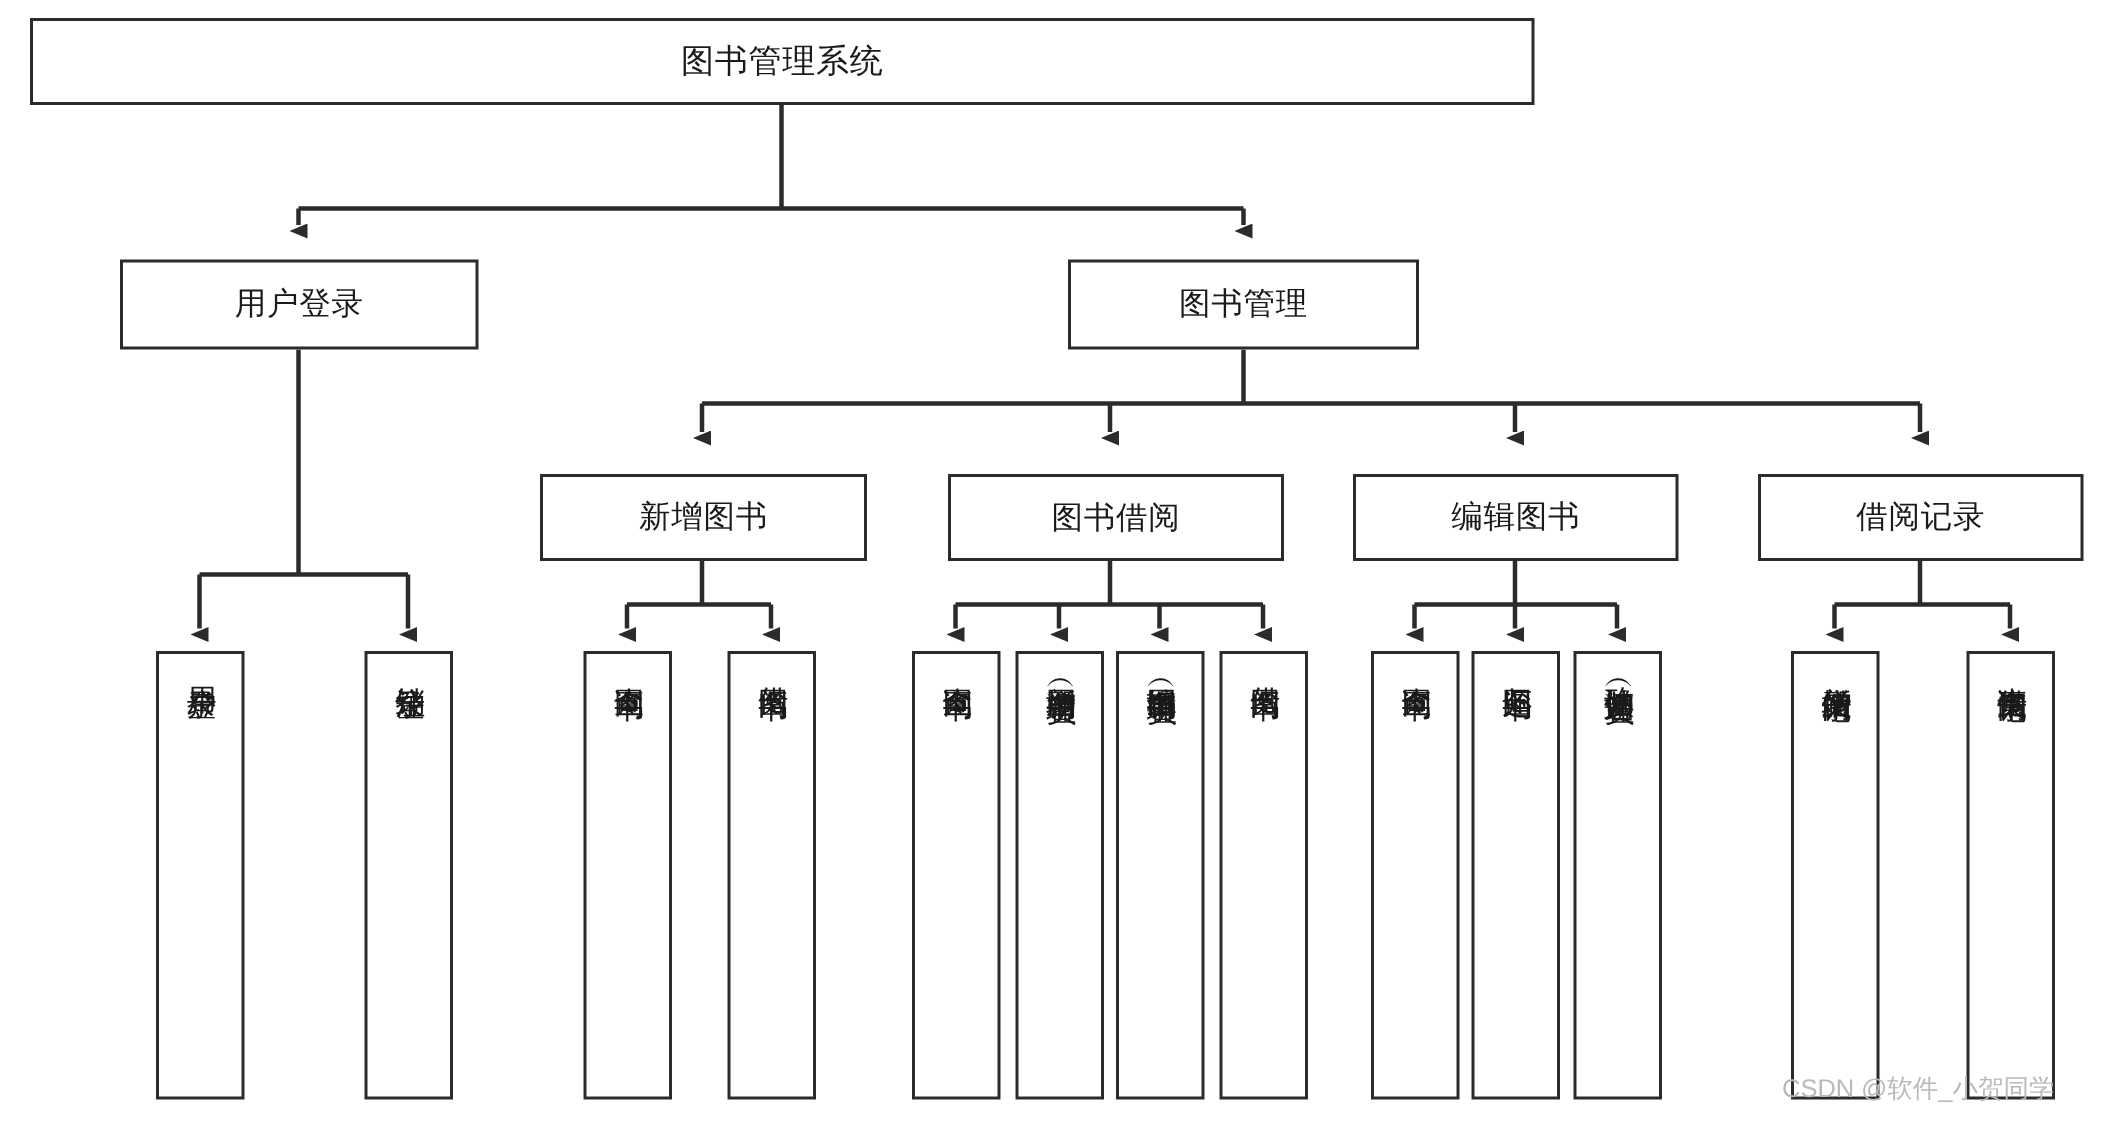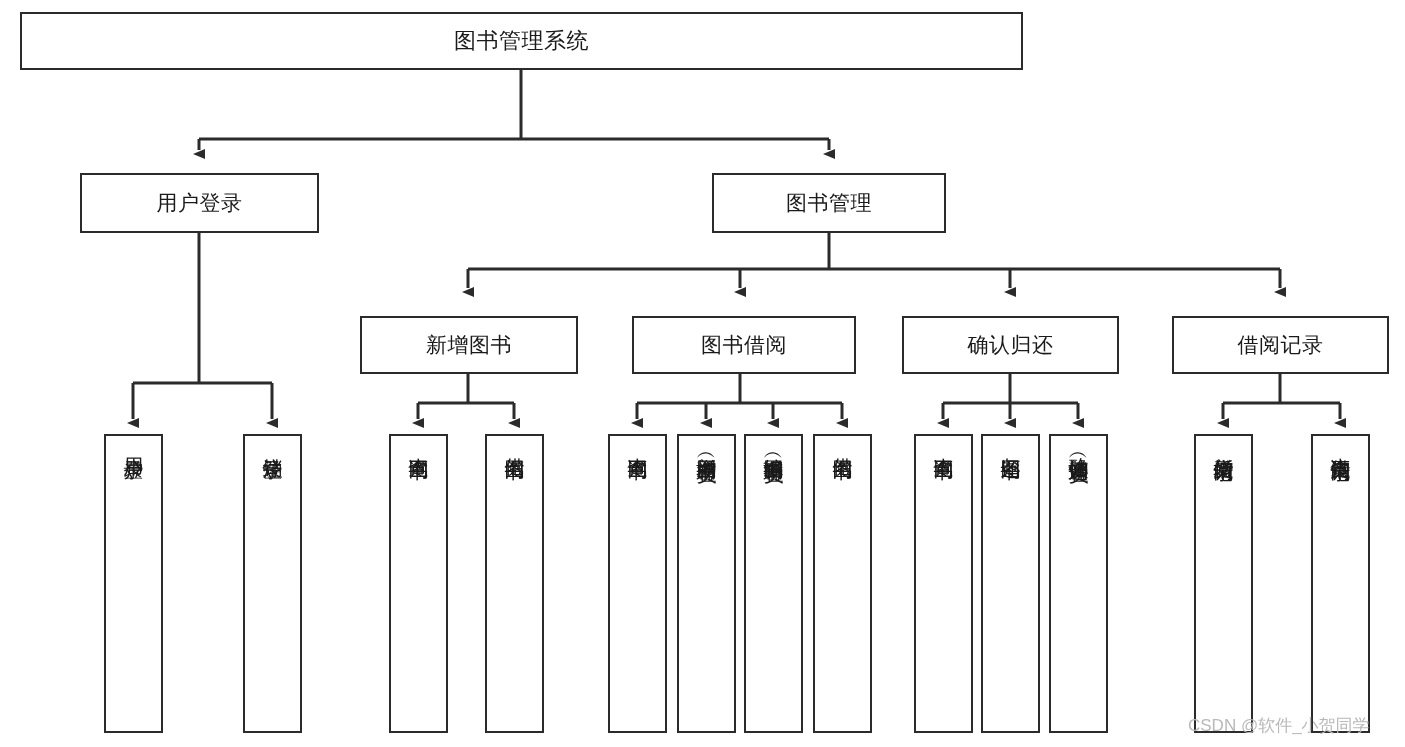--- a/index.html
+++ b/index.html
@@ -141,21 +141,21 @@
     <span class="label">图书管理</span>
   </div>
 
   <div class="node h" style="left:360px; top:316px; width:218px; height:58px;">
     <span class="label">新增图书</span>
   </div>
   <div class="node h" style="left:632px; top:316px; width:224px; height:58px;font-family:Liberation Serif, serif;">
     <span class="label">图书借阅</span>
   </div>
   <div class="node h" style="left:902px; top:316px; width:217px; height:58px;">
-    <span class="label">确认归还</span>
+    <span class="label">编辑图书</span>
   </div>
   <div class="node h" style="left:1172px; top:316px; width:217px; height:58px;">
     <span class="label">借阅记录</span>
   </div>
 
   <div class="node v" style="left:104px; top:434px; width:59px; height:299px;">
     <span class="label">用户登录</span>
   </div>
   <div class="node v" style="left:243px; top:434px; width:59px; height:299px;">
     <span class="label">注销登录</span>

